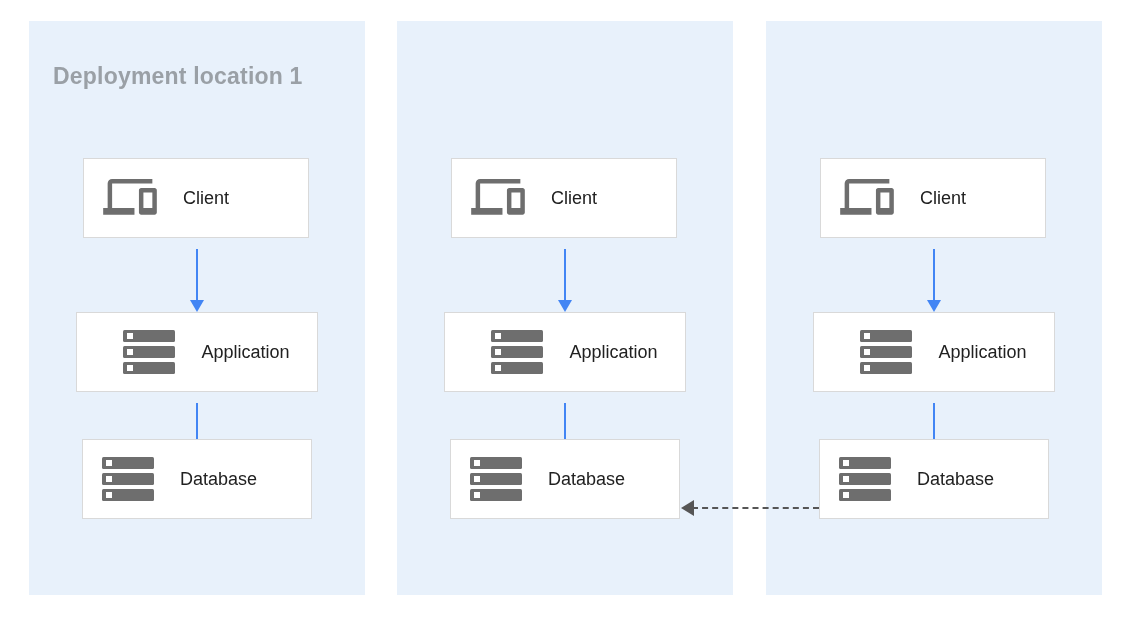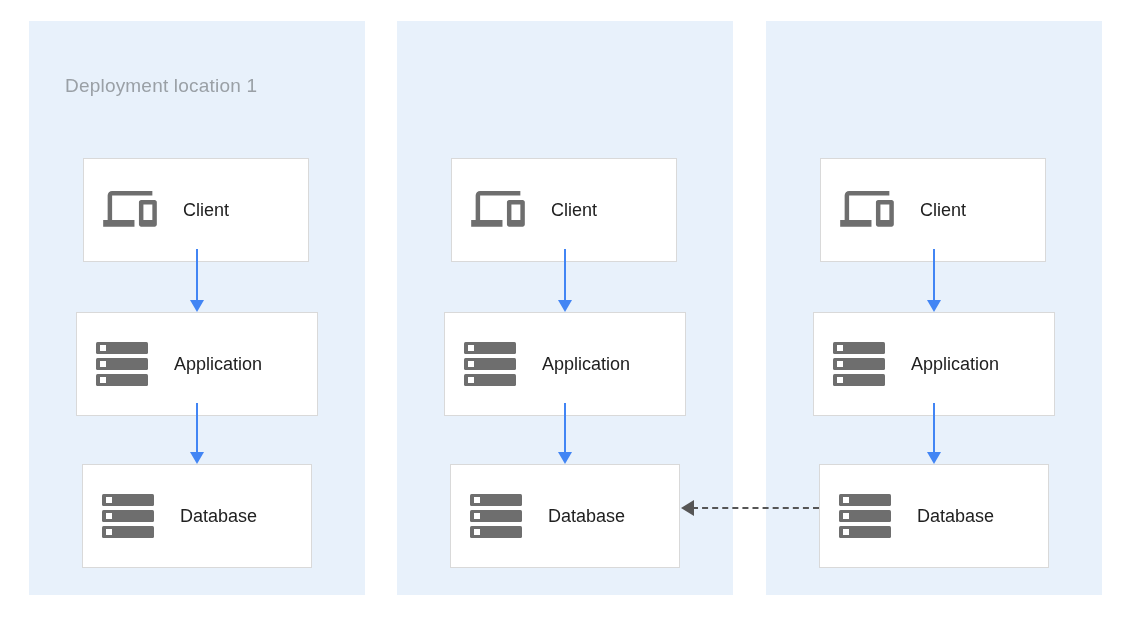--- a/index.html
+++ b/index.html
@@ -19,51 +19,51 @@
     position: absolute;
     top: 21px;
     width: 336px;
     height: 574px;
     background: #E8F1FB;
   }
   .panel-title {
     position: absolute;
     left: 24px;
     top: 42px;
-    margin: 12px;
-    font-size: 19px;
-    font-weight: 400;
+    margin: 0;
+    font-size: 23px;
+    font-weight: 700;
     color: #9AA0A6;
     letter-spacing: 0.2px;
     white-space: nowrap;
   }
   .node {
     position: absolute;
     box-sizing: border-box;
     background: #FFFFFF;
     border: 1px solid #D9D9D9;
-    height: 104px;
+    height: 80px;
     display: flex;
     align-items: center;
     padding-left: 19px;
   }
   .node .icon {
     display: inline-flex;
     align-items: center;
     flex: 0 0 auto;
   }
   .node .node-label {
     margin-left: 26px;
     font-size: 18px;
     color: #212121;
     white-space: nowrap;
   }
   .node.client { left: 54px; top: 137px; width: 226px; }
-  .node.app    { left: 47px; top: 291px; width: 242px; }
-  .node.db     { left: 53px; top: 443px; width: 230px; text-align: right; }
+  .node.app    { left: 47px; top: 291px; width: 242px; justify-content: center; }
+  .node.db     { left: 53px; top: 418px; width: 230px; text-align: right; }
 
   
   .v-arrow {
     position: absolute;
     left: 161px;
     width: 14px;
   }
   .v-arrow.a1 { top: 228px; height: 63px; }
   .v-arrow.a2 { top: 382px; height: 61px; }
   .v-arrow::before {

